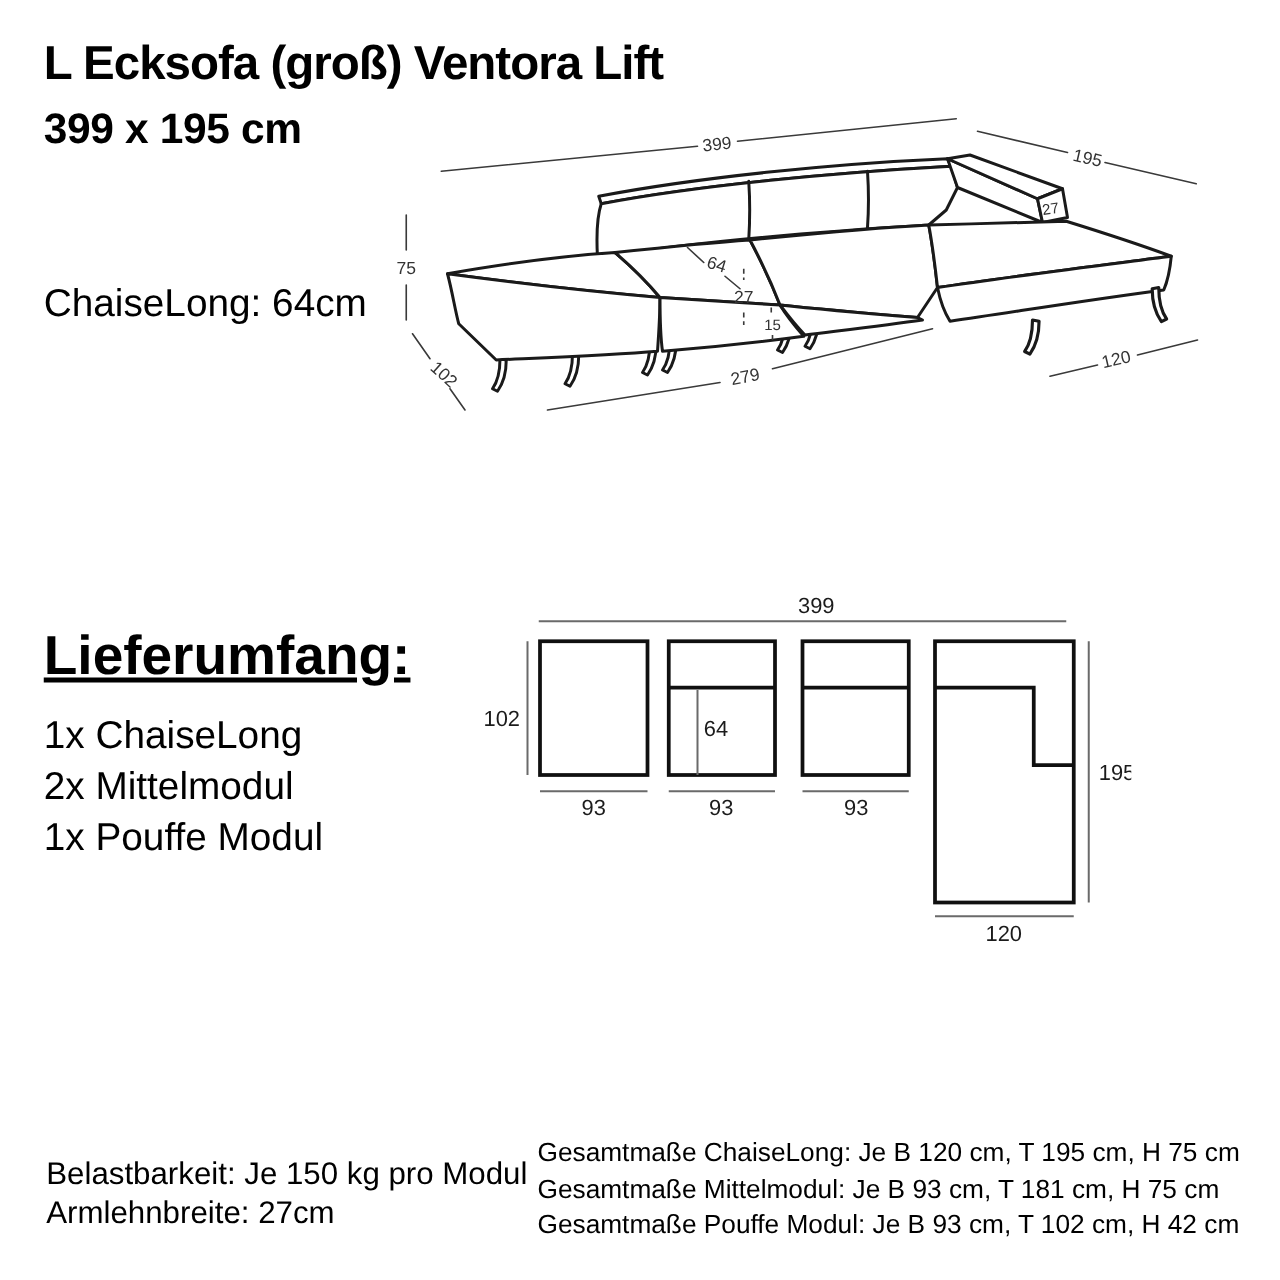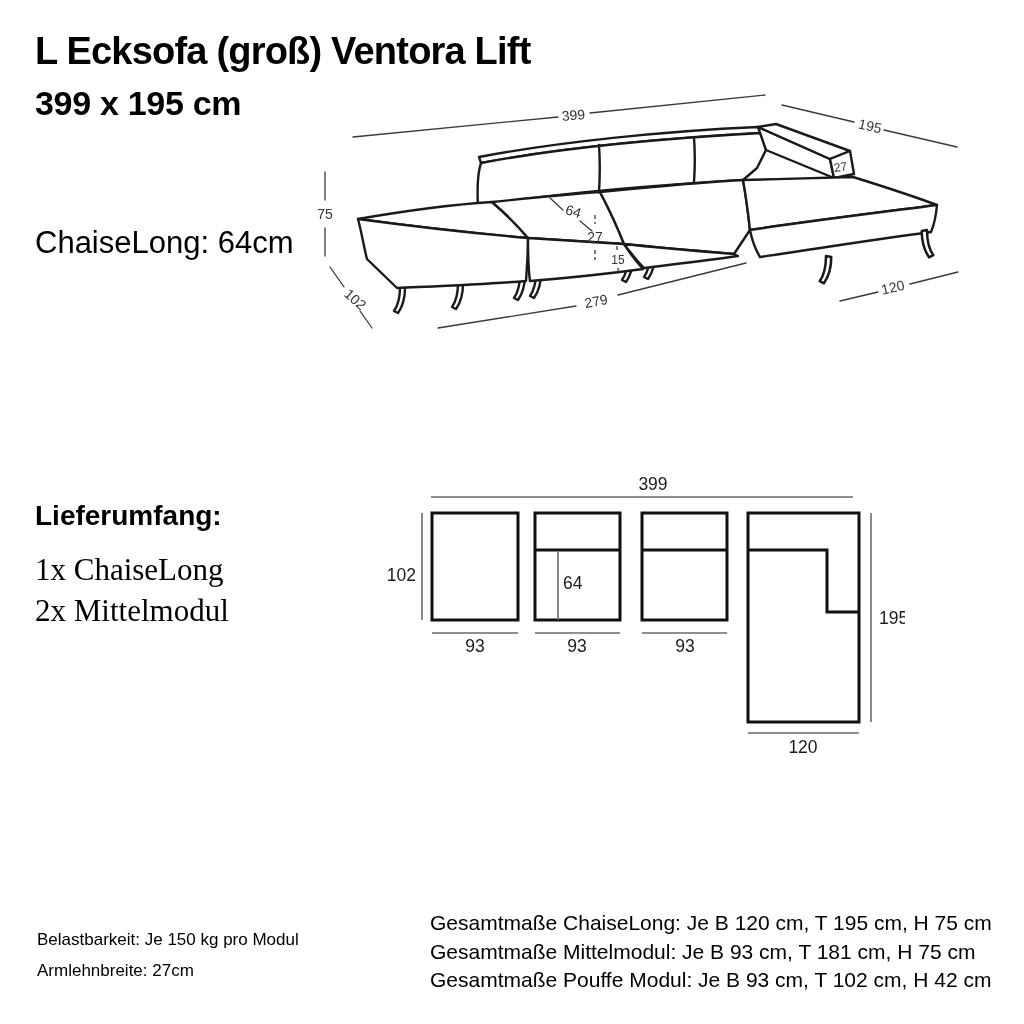--- a/index.html
+++ b/index.html
@@ -6,23 +6,23 @@
   #page {
     position:relative; width:1024px; height:1024px; background:#ffffff;
     font-family:"Liberation Sans", sans-serif; color:#000; overflow:hidden;
   }
   .abs { position:absolute; }
   .title { left:35px; top:30px; }
   .title h1 { margin:0; font-size:38px; font-weight:700; letter-spacing:-0.8px; line-height:1.15; }
   .title .sub { margin-top:10px; font-size:34px; font-weight:700; letter-spacing:-0.3px; }
   .specs { left:35px; top:219px; font-size:31px; line-height:47px; }
   .delivery { left:35px; top:500px; }
-  .delivery .head { font-size:28px; font-weight:700; }
-  .delivery ul { list-style:none; margin:17px 0 0 0; padding:0; font-size:31px; line-height:41px;font-family:Liberation Serif, serif; }
-  .footer-left  { left:37px;  top:924px; font-size:17px; line-height:31px; }
+  .delivery .head { font-size:44px; font-weight:700;text-decoration:underline; }
+  .delivery ul { list-style:none; margin:17px 0 0 0; padding:0; font-size:31px; line-height:41px; }
+  .footer-left  { left:37px;  top:924px; font-size:25px; line-height:31px; }
   .footer-right { left:430px; top:909px; font-size:21px; line-height:28.5px; }
 
   svg { display:block; }
   .st  { fill:#ffffff; stroke:#1a1a1a; stroke-width:2.4; stroke-linejoin:round; stroke-linecap:round; }
   .ln  { fill:none; stroke:#1a1a1a; stroke-width:2.4; stroke-linejoin:round; stroke-linecap:round; }
   .dim { fill:none; stroke:#3a3a3a; stroke-width:1.3; stroke-linecap:round; }
   .dsh { fill:none; stroke:#3a3a3a; stroke-width:1.3; stroke-dasharray:4 3; }
   .dimtxt { font-family:"Liberation Sans",sans-serif; font-size:14px; fill:#333; }
   .dimtxt-sm { font-family:"Liberation Sans",sans-serif; font-size:12px; fill:#333; }
   .box  { fill:none; stroke:#101010; stroke-width:3; stroke-linejoin:miter; }
@@ -103,20 +103,21 @@
 
     <path class="dim" d="M530,213 L568,204 M600,196 L648,184"></path>
     <text class="dimtxt" x="584" y="204" text-anchor="middle" transform="rotate(-13 584 204)">120</text>
   </svg>
 
   <div class="abs delivery">
     <div class="head">Lieferumfang:</div>
     <ul>
       <li>1x ChaiseLong</li>
       <li>2x Mittelmodul</li>
+      <li>1x Pouffe Modul</li>
     </ul>
   </div>
 
   <svg class="abs" style="left:385px; top:470px;" width="520" height="300" viewBox="0 0 520 300">
 
     <path class="pdim" d="M46,27 L468,27"></path>
     <text class="plantxt" x="268" y="20" text-anchor="middle">399</text>
 
     <rect class="box" x="47" y="43" width="86" height="107"></rect>
 

